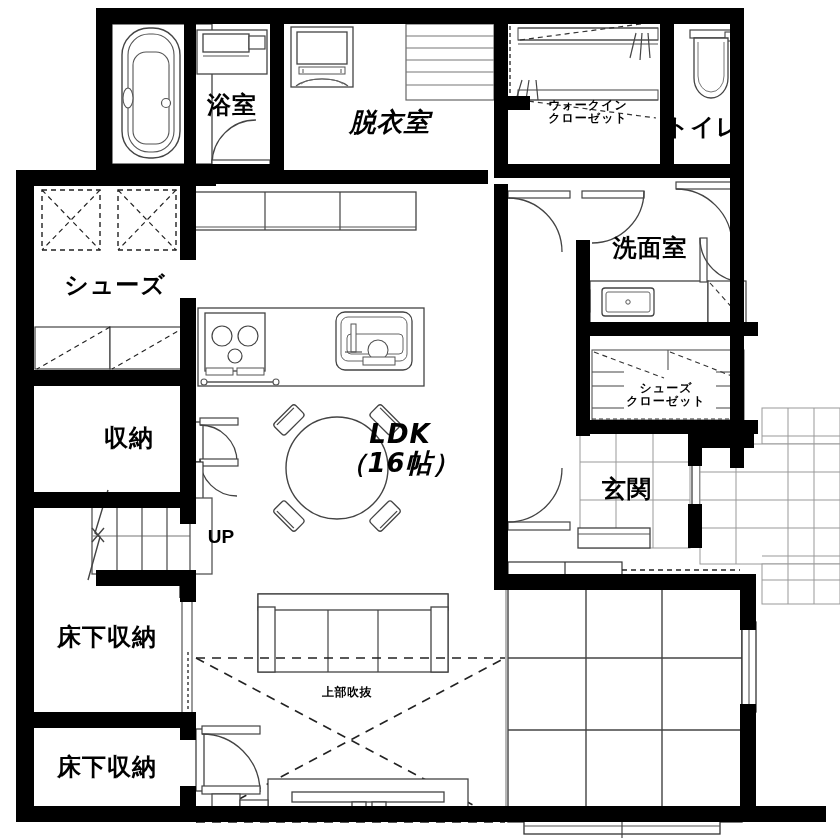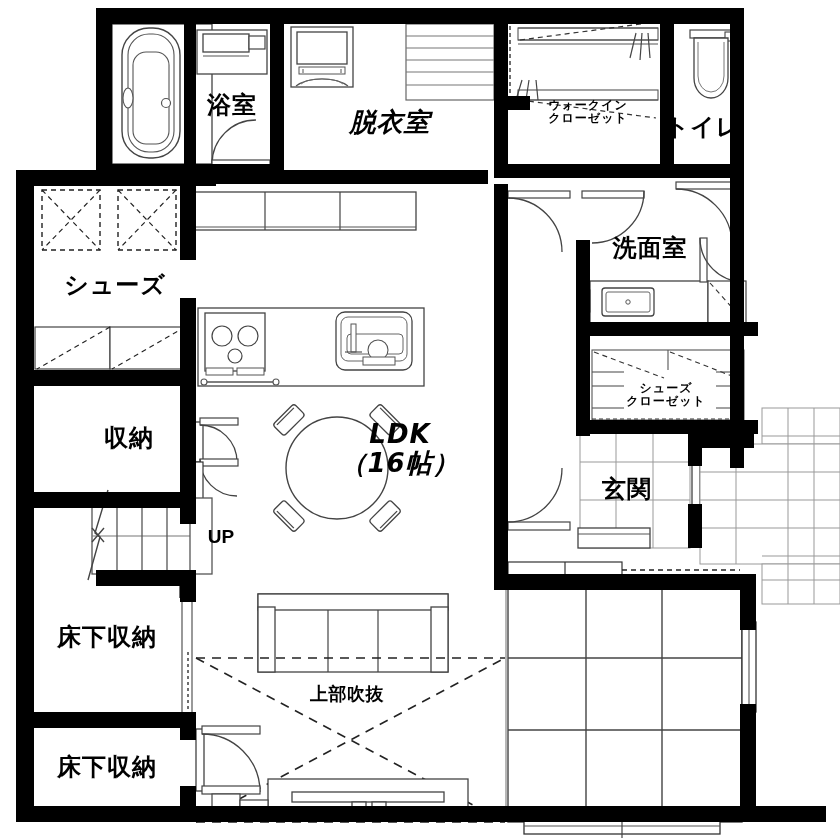--- a/index.html
+++ b/index.html
@@ -6,21 +6,21 @@
   body{font-family:"DejaVu Sans","Liberation Sans",sans-serif;}
   #plan{position:relative;width:840px;height:840px;background:#fff;overflow:hidden;}
   #plan svg{position:absolute;left:0;top:0;}
   .lbl{position:absolute;font-weight:bold;color:#000;white-space:nowrap;
        font-family:"DejaVu Sans","Liberation Sans",sans-serif;line-height:1.12;}
   .lbl.c{transform:translate(-50%,-50%);text-align:center;}
   .s26{font-size:26px;letter-spacing:1px;font-style:italic;}
   .s24{font-size:24px;letter-spacing:1px;}
   .s22{font-size:24px;letter-spacing:1px;}
   .s20{font-size:12px;letter-spacing:1px;}
-  .s18{font-size:18px;letter-spacing:0.5px;}
+  .s18{font-size:12px;letter-spacing:0.5px;font-family:Liberation Mono, monospace;}
   .up{font-size:19px;font-weight:bold;font-family:"Liberation Sans",sans-serif;}
 </style>
 </head>
 <body>
 
 <div id="plan">
 
 <svg width="840" height="840" viewBox="0 0 840 840">
 
   <g stroke="#333" fill="#fff" stroke-width="1.5">

